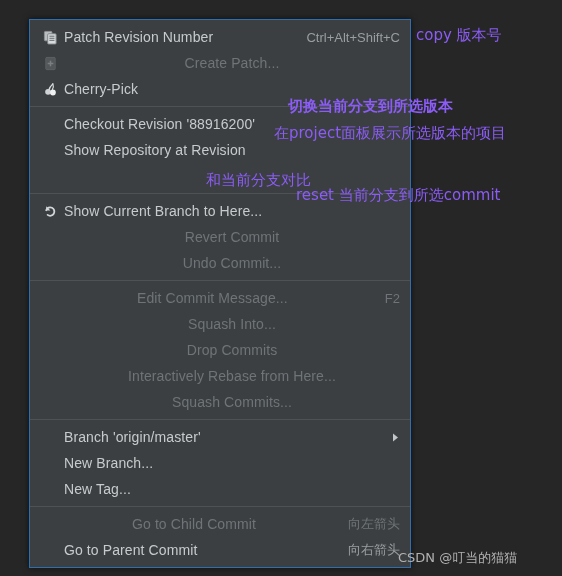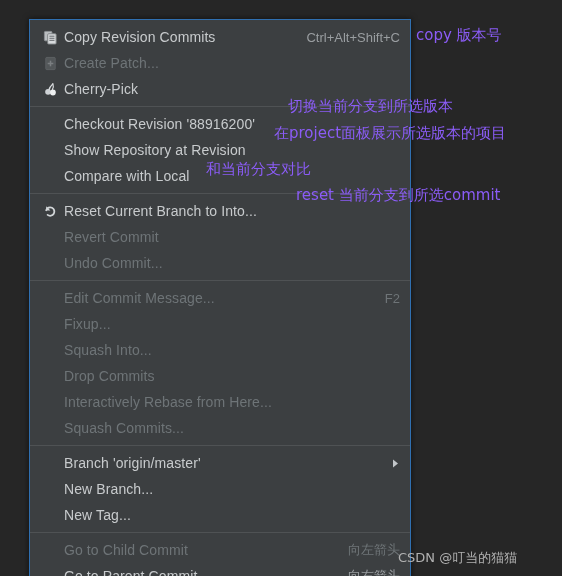--- a/index.html
+++ b/index.html
@@ -64,20 +64,21 @@
     padding-left: 2px;
   }
   .menu-item .accel {
     font-size: 13px;
     color: #9a9ea1;
     padding-left: 24px;
   }
   .menu-item.disabled .label,
   .menu-item.disabled .accel {
     color: #6e7477;
+    text-align: center;
   }
   .menu-item .submenu-arrow {
     width: 14px;
     display: flex;
     align-items: center;
     justify-content: flex-end;
   }
   .menu-item .submenu-arrow svg { display:block; }
 
   
@@ -115,21 +116,21 @@
           <span class="icon">
             <svg width="15" height="15" viewBox="0 0 16 16" style="opacity:1">
               <rect x="1.5" y="1.5" width="8" height="10" rx="1" fill="#b9bdc0" stroke="#8d9194"></rect>
               <rect x="5" y="4" width="9" height="11" rx="1" fill="#d7dadc" stroke="#7e8284"></rect>
               <line x1="6.8" y1="6.6" x2="12.2" y2="6.6" stroke="#5c6063" stroke-width="1"></line>
               <line x1="6.8" y1="8.8" x2="12.2" y2="8.8" stroke="#5c6063" stroke-width="1"></line>
               <line x1="6.8" y1="11" x2="12.2" y2="11" stroke="#5c6063" stroke-width="1"></line>
             </svg>
           </span>
         </span>
-        <span class="label">Copy Revision Commits</span>
+        <span class="label">Patch Revision Number</span>
         <span class="accel">Ctrl+Alt+Shift+C</span>
       </div>
       <div class="menu-item disabled">
         <span class="gutter">
           <span class="icon">
             <svg width="15" height="15" viewBox="0 0 16 16" style="opacity:0.45">
               <rect x="3" y="1.5" width="10" height="13" rx="1" fill="#6f7477" stroke="#878c8f"></rect>
               <line x1="8" y1="5" x2="8" y2="11" stroke="#c9cdd0" stroke-width="1.6"></line>
               <line x1="5" y1="8" x2="11" y2="8" stroke="#c9cdd0" stroke-width="1.6"></line>
             </svg>
@@ -156,55 +157,50 @@
       <div class="menu-item">
         <span class="gutter"></span>
         <span class="label">Checkout Revision '88916200'</span>
       </div>
       <div class="menu-item">
         <span class="gutter"></span>
         <span class="label">Show Repository at Revision</span>
       </div>
       <div class="menu-item">
         <span class="gutter"></span>
-        <span class="label">Compare with Local</span>
       </div>
     </div>
     <div class="menu-separator"></div>
     <div class="menu-section">
       <div class="menu-item">
         <span class="gutter">
           <span class="icon">
             <svg width="16" height="16" viewBox="0 0 16 16" style="opacity:1">
               <path d="M4.2 7.2 A4.2 4.2 0 1 1 5.6 11.9" stroke="#d2d6d8" stroke-width="1.8" fill="none" stroke-linecap="round"></path>
               <path d="M4.2 3.2 L4.2 7.6 L8.4 7.6 Z" fill="#d2d6d8"></path>
             </svg>
           </span>
         </span>
-        <span class="label">Reset Current Branch to Into...</span>
+        <span class="label">Show Current Branch to Here...</span>
       </div>
       <div class="menu-item disabled">
         <span class="gutter"></span>
         <span class="label">Revert Commit</span>
       </div>
       <div class="menu-item disabled">
         <span class="gutter"></span>
         <span class="label">Undo Commit...</span>
       </div>
     </div>
     <div class="menu-separator"></div>
     <div class="menu-section">
       <div class="menu-item disabled">
         <span class="gutter"></span>
         <span class="label">Edit Commit Message...</span>
         <span class="accel">F2</span>
-      </div>
-      <div class="menu-item disabled">
-        <span class="gutter"></span>
-        <span class="label">Fixup...</span>
       </div>
       <div class="menu-item disabled">
         <span class="gutter"></span>
         <span class="label">Squash Into...</span>
       </div>
       <div class="menu-item disabled">
         <span class="gutter"></span>
         <span class="label">Drop Commits</span>
       </div>
       <div class="menu-item disabled">
@@ -246,19 +242,19 @@
       <div class="menu-item">
         <span class="gutter"></span>
         <span class="label">Go to Parent Commit</span>
         <span class="accel">向右箭头</span>
       </div>
     </div>
   </div>
 
 <div id="annotation-layer">
     <div class="annotation" style="left: 416px; top: 28px;">copy 版本号</div>
-    <div class="annotation" style="left: 288px; top: 99px;">切换当前分支到所选版本</div>
+    <div class="annotation" style="left: 288px; top: 99px; font-weight: bold;">切换当前分支到所选版本</div>
     <div class="annotation" style="left: 274px; top: 126px;">在project面板展示所选版本的项目</div>
-    <div class="annotation" style="left: 206px; top: 162px;">和当前分支对比</div>
+    <div class="annotation" style="left: 206px; top: 173px;">和当前分支对比</div>
     <div class="annotation" style="left: 296px; top: 188px;">reset 当前分支到所选commit</div>
   </div>
 
 <div id="watermark">CSDN @叮当的猫猫</div>
 
 </body></html>

